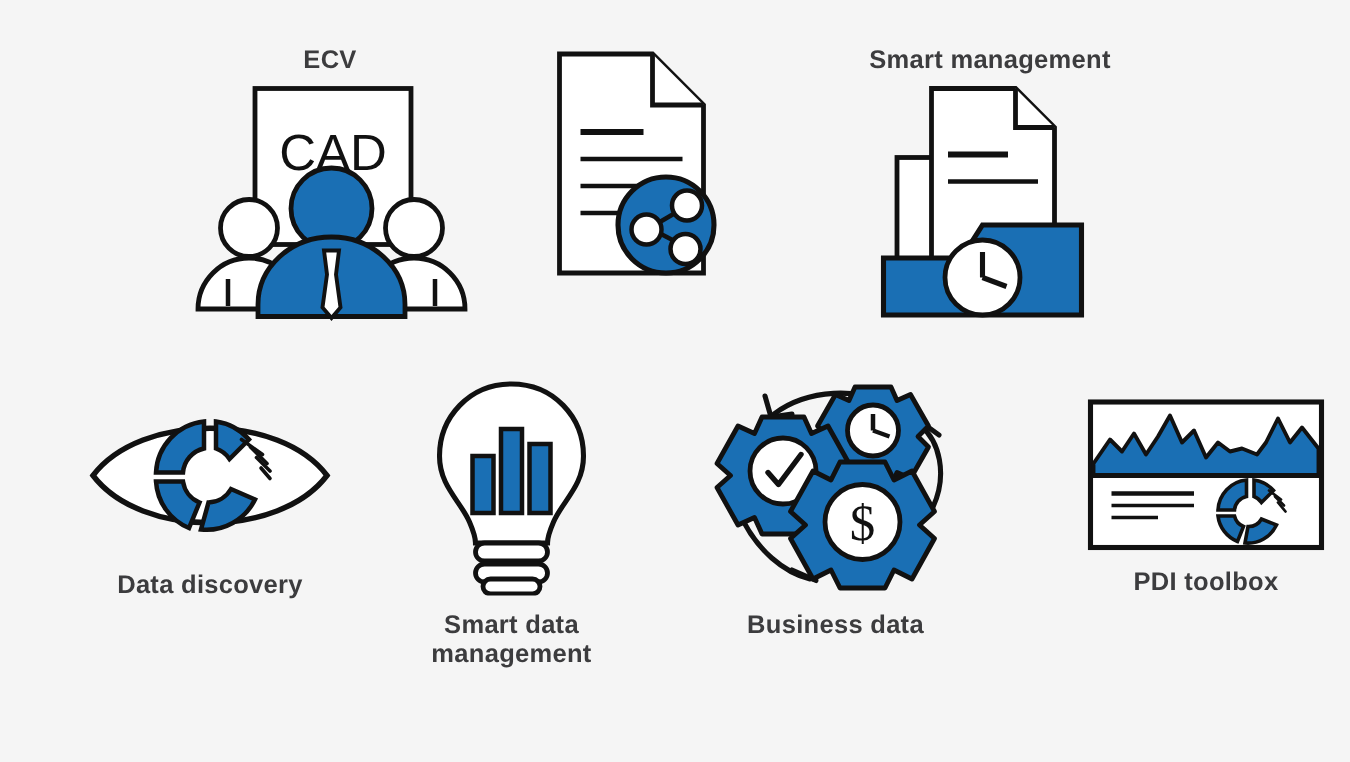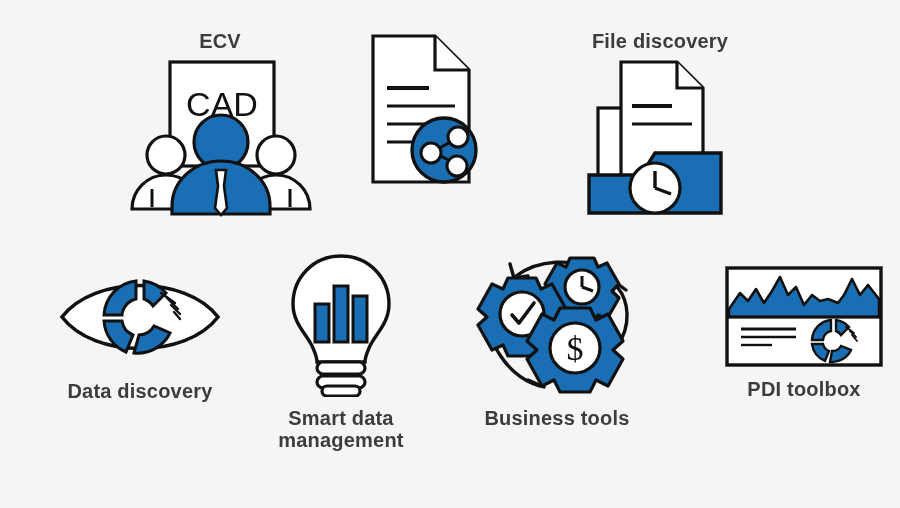--- a/index.html
+++ b/index.html
@@ -26,21 +26,21 @@
     align-items: center;
   }
   .cell .icon-wrap {
     display: flex;
     align-items: center;
     justify-content: flex-end;
   }
   .label {
     color: #3c3c3e;
     font-weight: bold;
-    font-size: 20px;
+    font-size: 17px;
     line-height: 1.12;
     text-align: center;
     letter-spacing: 0.2px;
     white-space: pre-line;
   }
   .label.top { margin-bottom: 6px; }
 
   
   #cell-ecv  { left: 110px; top: 30px;  width: 220px; }
   #cell-fileshare { left: 340px; top: 30px; width: 180px; }
@@ -96,21 +96,21 @@
         <line x1="68" y1="122" x2="92" y2="108" stroke="#111111" stroke-width="3"></line>
         <line x1="68" y1="122" x2="91" y2="134" stroke="#111111" stroke-width="3"></line>
         <circle cx="66" cy="123" r="10" fill="#ffffff" stroke="#111111" stroke-width="3"></circle>
         <circle cx="93" cy="107" r="10" fill="#ffffff" stroke="#111111" stroke-width="3"></circle>
         <circle cx="92" cy="136" r="10" fill="#ffffff" stroke="#111111" stroke-width="3"></circle>
       </svg>
     </div>
   </div>
 
   <div class="cell" id="cell-filemgmt">
-    <div class="label top">File discovery</div>
+    <div class="label top">Smart management</div>
     <div class="icon-wrap">
       <svg width="150" height="160" viewBox="0 0 150 160">
 
         <rect x="13" y="50" width="52" height="70" fill="#ffffff" stroke="#111111" stroke-width="3.2"></rect>
 
         <path d="M36 4 h56 l26 26 v92 h-82 z" fill="#ffffff" stroke="#111111" stroke-width="3.2" stroke-linejoin="miter"></path>
         <path d="M92 4 v26 h26" fill="#ffffff" stroke="#111111" stroke-width="3.2" stroke-linejoin="miter"></path>
         <line x1="47" y1="48" x2="87" y2="48" stroke="#111111" stroke-width="4"></line>
         <line x1="47" y1="66" x2="107" y2="66" stroke="#111111" stroke-width="3"></line>
 
@@ -192,21 +192,21 @@
         </g>
 
         <g transform="translate(105,96)">
           <path d="M -15 -40 h 30 l 6 12 l 12 -6 l 15 27 l -10 9 l 10 9 l -15 27 l -12 -6 l -6 12
                    h -30 l -6 -12 l -12 6 l -15 -27 l 10 -9 l -10 -9 l 15 -27 l 12 6 z" fill="#1a6fb4" stroke="#111111" stroke-width="3.2" stroke-linejoin="round"></path>
           <circle cx="0" cy="0" r="25" fill="#ffffff" stroke="#111111" stroke-width="3.2"></circle>
           <text x="0" y="12" text-anchor="middle" font-family="Liberation Serif, serif" font-size="34" fill="#111111">$</text>
         </g>
       </svg>
     </div>
-    <div class="label bottom">Business tools</div>
+    <div class="label bottom">Business data</div>
   </div>
 
   <div class="cell" id="cell-pdi">
     <div class="icon-wrap">
       <svg width="160" height="103" viewBox="0 0 160 103">
         <rect x="3" y="3" width="154" height="97" fill="#ffffff" stroke="#111111" stroke-width="3.4"></rect>
 
         <path d="M5 44 L16 28 L24 36 L32 24 L40 38 L48 26 L56 12 L64 30 L72 22 L80 40 L88 30
                  L96 36 L104 34 L114 38 L120 30 L128 14 L136 30 L144 20 L155 34 L155 52 L5 52 z" fill="#1a6fb4" stroke="#111111" stroke-width="2.6" stroke-linejoin="round"></path>
         <line x1="3" y1="52" x2="157" y2="52" stroke="#111111" stroke-width="3.2"></line>

